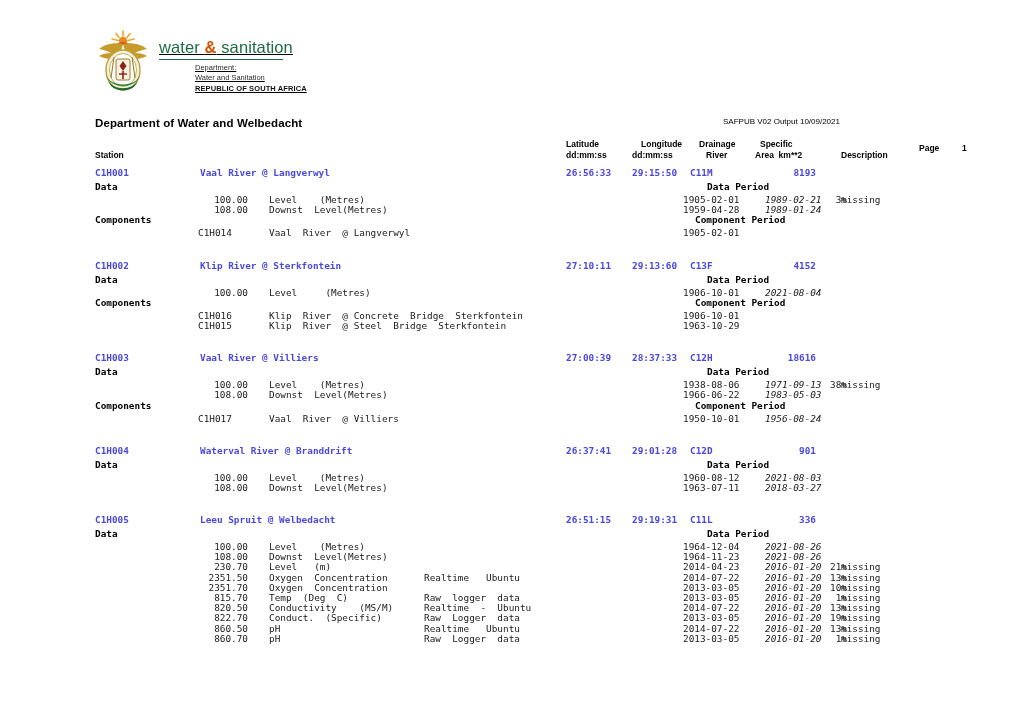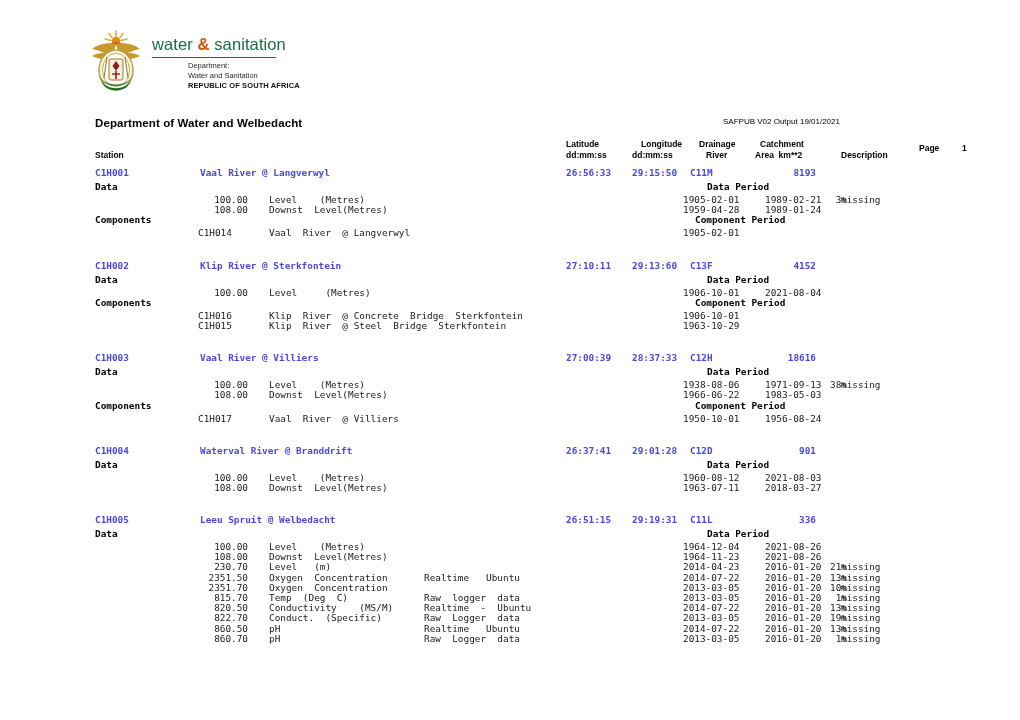--- a/index.html
+++ b/index.html
@@ -12,24 +12,25 @@
     height: 720px;
     font-family: "Liberation Sans", sans-serif;
     color: #000000;
     position: relative;
     overflow: hidden;
   }
 
   
   #logo-block {
     position: absolute;
-    left: 88px;
+    left: 95px;
     top: 28px;
     display: flex;
-    align-items: center;
+    align-items: flex-end;
+    text-decoration: underline;
   }
   #coat-of-arms {
     width: 56px;
     height: 66px;
     flex: 0 0 56px;
   }
   #logo-text {
     margin-left: 8px;
     padding-top: 6px;
   }
@@ -109,21 +110,21 @@
   .c-lat        { left: 566px; }
   .c-lon        { left: 632px; }
   .c-drain      { left: 690px; }
   .c-area       { left: 770px; text-align: right; width: 46px; }
   .c-amount     { left: 194px; text-align: right; width: 54px; }
   .c-type       { left: 269px; }
   .c-src        { left: 424px; }
   .c-comp-code  { left: 198px; }
   .c-comp-desc  { left: 269px; }
   .c-d1         { left: 683px; }
-  .c-d2         { left: 765px; }
+  .c-d2         { left: 765px; font-style: italic; }
   .c-miss       { left: 841px; }
   .c-pct        { left: 823px; text-align: right; width: 24px; }
   .t-dataperiod { left: 707px; }
   .t-compperiod { left: 695px; }
 </style>
 </head>
 <body>
 
 <div id="logo-block">
   <svg id="coat-of-arms" viewBox="0 0 56 66">
@@ -163,30 +164,30 @@
     <div id="wordmark-rule"></div>
     <div id="logo-sub">
       <div>Department:</div>
       <div>Water and Sanitation</div>
       <div class="rsa">REPUBLIC OF SOUTH AFRICA</div>
     </div>
   </div>
 </div>
 
 <div id="dept-title">Department of Water and Welbedacht</div>
-<div id="output-stamp">SAFPUB V02 Output 19/01/2021</div>
+<div id="output-stamp">SAFPUB V02 Output 10/09/2021</div>
 
 <div id="col-headers">
   <div class="ch" style="left:95px; top:11px;">Station</div>
   <div class="ch" style="left:566px; top:0px;">Latitude</div>
   <div class="ch" style="left:566px; top:11px;">dd:mm:ss</div>
   <div class="ch" style="left:632px; top:0px;padding-left:9px;">Longitude</div>
   <div class="ch" style="left:632px; top:11px;">dd:mm:ss</div>
   <div class="ch" style="left:699px; top:0px;">Drainage</div>
   <div class="ch" style="left:706px; top:11px;">River</div>
-  <div class="ch" style="left:760px; top:0px;">Catchment</div>
+  <div class="ch" style="left:760px; top:0px;">Specific</div>
   <div class="ch" style="left:755px; top:11px;">Area  km**2</div>
   <div class="ch" style="left:841px; top:11px;">Description</div>
   <div class="ch" style="left:919px; top:4px;">Page</div>
   <div class="ch" style="left:962px; top:4px;">1</div>
 </div>
 
 <div id="report"><div class="station-block"><div class="row" style="height: 14px;"><div class="cell c-station blue">C1H001</div><div class="cell c-desc blue">Vaal River @ Langverwyl</div><div class="cell c-lat blue">26:56:33</div><div class="cell c-lon blue">29:15:50</div><div class="cell c-drain blue">C11M</div><div class="cell c-area blue">8193</div></div><div class="row" style="height: 13px;"><div class="cell c-station bold">Data</div><div class="cell t-dataperiod bold">Data Period</div></div><div class="row"><div class="cell c-amount plain">100.00</div><div class="cell c-type plain">Level    (Metres)</div><div class="cell c-d1 plain">1905-02-01</div><div class="cell c-d2 plain">1989-02-21</div><div class="cell c-pct plain">3%</div><div class="cell c-miss plain">missing</div></div><div class="row"><div class="cell c-amount plain">108.00</div><div class="cell c-type plain">Downst  Level(Metres)</div><div class="cell c-d1 plain">1959-04-28</div><div class="cell c-d2 plain">1989-01-24</div></div><div class="row" style="height: 13px;"><div class="cell c-station bold">Components</div><div class="cell t-compperiod bold">Component Period</div></div><div class="row"><div class="cell c-comp-code plain">C1H014</div><div class="cell c-comp-desc plain">Vaal  River  @ Langverwyl</div><div class="cell c-d1 plain">1905-02-01</div></div><div style="height: 22px;"></div></div><div class="station-block"><div class="row" style="height: 14px;"><div class="cell c-station blue">C1H002</div><div class="cell c-desc blue">Klip River @ Sterkfontein</div><div class="cell c-lat blue">27:10:11</div><div class="cell c-lon blue">29:13:60</div><div class="cell c-drain blue">C13F</div><div class="cell c-area blue">4152</div></div><div class="row" style="height: 13px;"><div class="cell c-station bold">Data</div><div class="cell t-dataperiod bold">Data Period</div></div><div class="row"><div class="cell c-amount plain">100.00</div><div class="cell c-type plain">Level     (Metres)</div><div class="cell c-d1 plain">1906-10-01</div><div class="cell c-d2 plain">2021-08-04</div></div><div class="row" style="height: 13px;"><div class="cell c-station bold">Components</div><div class="cell t-compperiod bold">Component Period</div></div><div class="row"><div class="cell c-comp-code plain">C1H016</div><div class="cell c-comp-desc plain">Klip  River  @ Concrete  Bridge  Sterkfontein</div><div class="cell c-d1 plain">1906-10-01</div></div><div class="row"><div class="cell c-comp-code plain">C1H015</div><div class="cell c-comp-desc plain">Klip  River  @ Steel  Bridge  Sterkfontein</div><div class="cell c-d1 plain">1963-10-29</div></div><div style="height: 22px;"></div></div><div class="station-block"><div class="row" style="height: 14px;"><div class="cell c-station blue">C1H003</div><div class="cell c-desc blue">Vaal River @ Villiers</div><div class="cell c-lat blue">27:00:39</div><div class="cell c-lon blue">28:37:33</div><div class="cell c-drain blue">C12H</div><div class="cell c-area blue">18616</div></div><div class="row" style="height: 13px;"><div class="cell c-station bold">Data</div><div class="cell t-dataperiod bold">Data Period</div></div><div class="row"><div class="cell c-amount plain">100.00</div><div class="cell c-type plain">Level    (Metres)</div><div class="cell c-d1 plain">1938-08-06</div><div class="cell c-d2 plain">1971-09-13</div><div class="cell c-pct plain">38%</div><div class="cell c-miss plain">missing</div></div><div class="row"><div class="cell c-amount plain">108.00</div><div class="cell c-type plain">Downst  Level(Metres)</div><div class="cell c-d1 plain">1966-06-22</div><div class="cell c-d2 plain">1983-05-03</div></div><div class="row" style="height: 13px;"><div class="cell c-station bold">Components</div><div class="cell t-compperiod bold">Component Period</div></div><div class="row"><div class="cell c-comp-code plain">C1H017</div><div class="cell c-comp-desc plain">Vaal  River  @ Villiers</div><div class="cell c-d1 plain">1950-10-01</div><div class="cell c-d2 plain">1956-08-24</div></div><div style="height: 22px;"></div></div><div class="station-block"><div class="row" style="height: 14px;"><div class="cell c-station blue">C1H004</div><div class="cell c-desc blue">Waterval River @ Branddrift</div><div class="cell c-lat blue">26:37:41</div><div class="cell c-lon blue">29:01:28</div><div class="cell c-drain blue">C12D</div><div class="cell c-area blue">901</div></div><div class="row" style="height: 13px;"><div class="cell c-station bold">Data</div><div class="cell t-dataperiod bold">Data Period</div></div><div class="row"><div class="cell c-amount plain">100.00</div><div class="cell c-type plain">Level    (Metres)</div><div class="cell c-d1 plain">1960-08-12</div><div class="cell c-d2 plain">2021-08-03</div></div><div class="row"><div class="cell c-amount plain">108.00</div><div class="cell c-type plain">Downst  Level(Metres)</div><div class="cell c-d1 plain">1963-07-11</div><div class="cell c-d2 plain">2018-03-27</div></div><div style="height: 22px;"></div></div><div class="station-block"><div class="row" style="height: 14px;"><div class="cell c-station blue">C1H005</div><div class="cell c-desc blue">Leeu Spruit @ Welbedacht</div><div class="cell c-lat blue">26:51:15</div><div class="cell c-lon blue">29:19:31</div><div class="cell c-drain blue">C11L</div><div class="cell c-area blue">336</div></div><div class="row" style="height: 13px;"><div class="cell c-station bold">Data</div><div class="cell t-dataperiod bold">Data Period</div></div><div class="row"><div class="cell c-amount plain">100.00</div><div class="cell c-type plain">Level    (Metres)</div><div class="cell c-d1 plain">1964-12-04</div><div class="cell c-d2 plain">2021-08-26</div></div><div class="row"><div class="cell c-amount plain">108.00</div><div class="cell c-type plain">Downst  Level(Metres)</div><div class="cell c-d1 plain">1964-11-23</div><div class="cell c-d2 plain">2021-08-26</div></div><div class="row"><div class="cell c-amount plain">230.70</div><div class="cell c-type plain">Level   (m)</div><div class="cell c-d1 plain">2014-04-23</div><div class="cell c-d2 plain">2016-01-20</div><div class="cell c-pct plain">21%</div><div class="cell c-miss plain">missing</div></div><div class="row"><div class="cell c-amount plain">2351.50</div><div class="cell c-type plain">Oxygen  Concentration</div><div class="cell c-src plain">Realtime   Ubuntu</div><div class="cell c-d1 plain">2014-07-22</div><div class="cell c-d2 plain">2016-01-20</div><div class="cell c-pct plain">13%</div><div class="cell c-miss plain">missing</div></div><div class="row"><div class="cell c-amount plain">2351.70</div><div class="cell c-type plain">Oxygen  Concentration</div><div class="cell c-d1 plain">2013-03-05</div><div class="cell c-d2 plain">2016-01-20</div><div class="cell c-pct plain">10%</div><div class="cell c-miss plain">missing</div></div><div class="row"><div class="cell c-amount plain">815.70</div><div class="cell c-type plain">Temp  (Deg  C)</div><div class="cell c-src plain">Raw  logger  data</div><div class="cell c-d1 plain">2013-03-05</div><div class="cell c-d2 plain">2016-01-20</div><div class="cell c-pct plain">1%</div><div class="cell c-miss plain">missing</div></div><div class="row"><div class="cell c-amount plain">820.50</div><div class="cell c-type plain">Conductivity    (MS/M)</div><div class="cell c-src plain">Realtime  -  Ubuntu</div><div class="cell c-d1 plain">2014-07-22</div><div class="cell c-d2 plain">2016-01-20</div><div class="cell c-pct plain">13%</div><div class="cell c-miss plain">missing</div></div><div class="row"><div class="cell c-amount plain">822.70</div><div class="cell c-type plain">Conduct.  (Specific)</div><div class="cell c-src plain">Raw  Logger  data</div><div class="cell c-d1 plain">2013-03-05</div><div class="cell c-d2 plain">2016-01-20</div><div class="cell c-pct plain">19%</div><div class="cell c-miss plain">missing</div></div><div class="row"><div class="cell c-amount plain">860.50</div><div class="cell c-type plain">pH</div><div class="cell c-src plain">Realtime   Ubuntu</div><div class="cell c-d1 plain">2014-07-22</div><div class="cell c-d2 plain">2016-01-20</div><div class="cell c-pct plain">13%</div><div class="cell c-miss plain">missing</div></div><div class="row"><div class="cell c-amount plain">860.70</div><div class="cell c-type plain">pH</div><div class="cell c-src plain">Raw  Logger  data</div><div class="cell c-d1 plain">2013-03-05</div><div class="cell c-d2 plain">2016-01-20</div><div class="cell c-pct plain">1%</div><div class="cell c-miss plain">missing</div></div><div style="height: 22px;"></div></div></div>
 
 </body></html>

